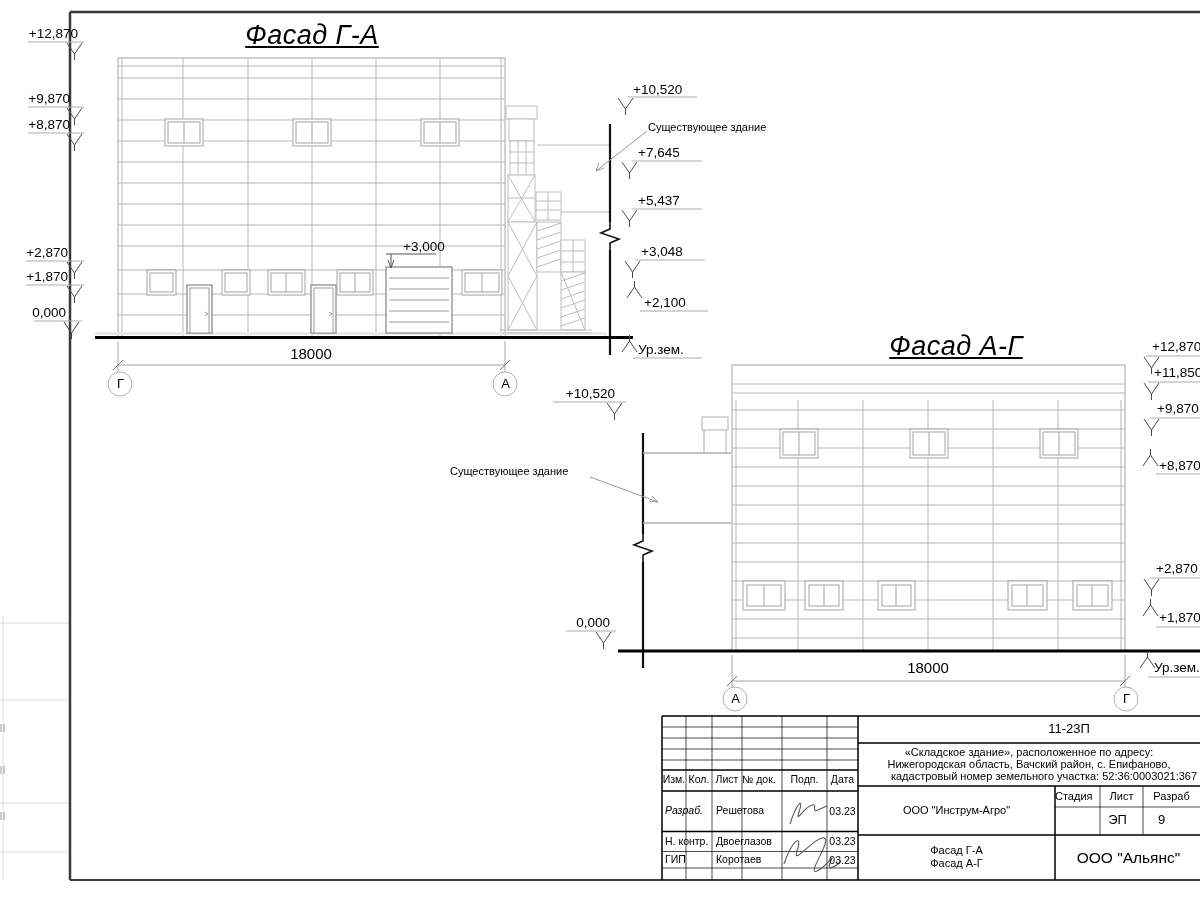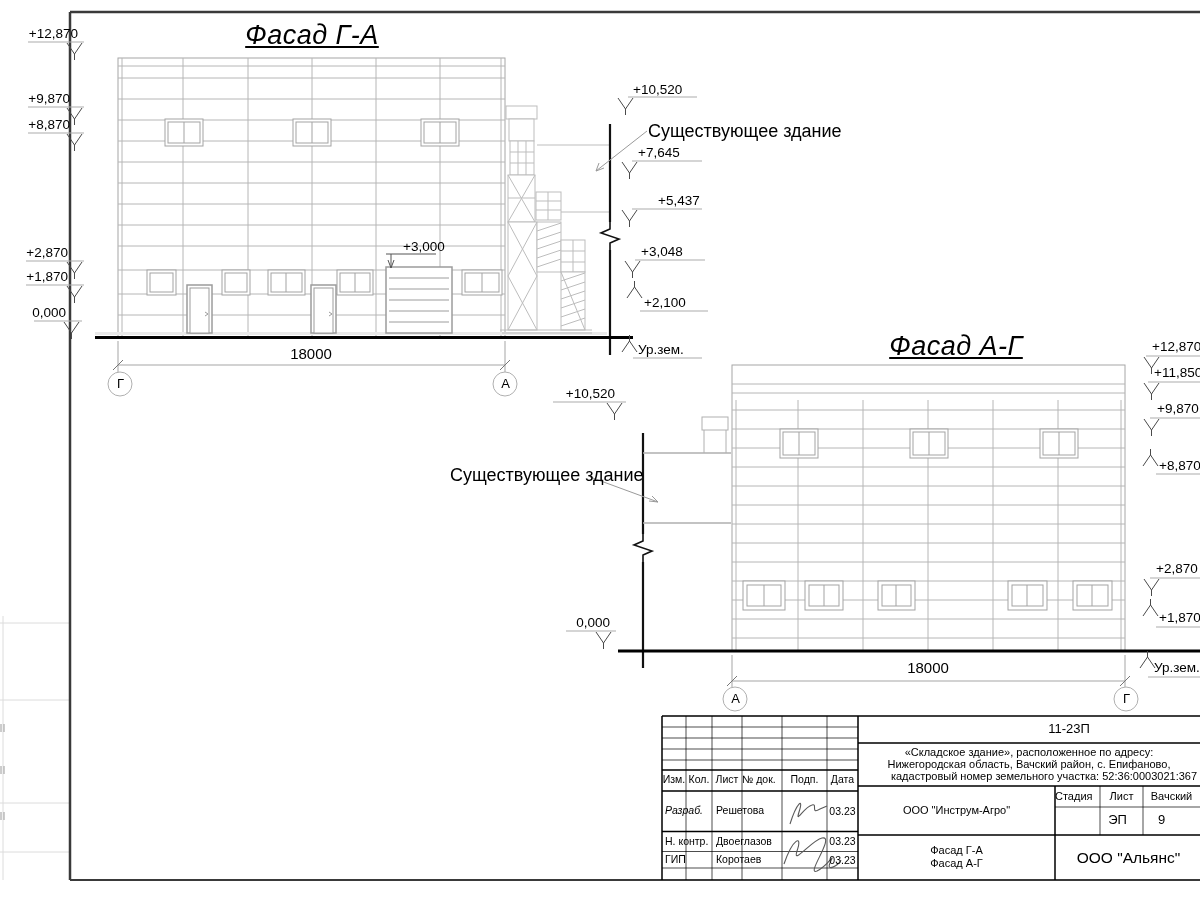--- a/index.html
+++ b/index.html
@@ -4,21 +4,21 @@
 <style>
   html,body{margin:0;padding:0;background:#fff;}
   .sheet{position:relative;width:1200px;height:900px;background:#fff;overflow:hidden;
          font-family:"Liberation Sans",sans-serif;color:#000;}
   svg{position:absolute;left:0;top:0;}
   .t{position:absolute;white-space:nowrap;color:#000;line-height:1.12;}
   .ftitle{font-size:27px;font-style:italic;text-decoration:underline;letter-spacing:.5px;}
   .mark{font-size:13.5px;}
   .dim{font-size:15px;text-align:center;}
   .axis{font-size:13px;text-align:center;}
-  .lbl{font-size:18px;}
+  .lbl{font-size:11px;}
   .r{text-align:right;}
   .c{text-align:center;}
   
   .tb{font-size:11px;}
   .tbs{font-size:10.5px;}
   .tbb{font-size:13px;padding-left:40px;}
   .tbo{font-size:15.5px;}
 </style>
 </head>
 <body>
@@ -294,21 +294,21 @@
 <div class="t mark r" style="left:18px;top:26px;width:60px;">+12,870</div>
 <div class="t mark r" style="left:18px;top:91px;width:52px;">+9,870</div>
 <div class="t mark r" style="left:18px;top:117px;width:52px;">+8,870</div>
 <div class="t mark r" style="left:16px;top:245px;width:52px;">+2,870</div>
 <div class="t mark r" style="left:16px;top:269px;width:52px;">+1,870</div>
 <div class="t mark r" style="left:26px;top:305px;width:40px;">0,000</div>
 
 <div class="t mark" style="left:633px;top:82px;">+10,520</div>
 <div class="t lbl" style="left:648px;top:121px;">Существующее здание</div>
 <div class="t mark" style="left:638px;top:145px;">+7,645</div>
-<div class="t mark" style="left:638px;top:193px;margin-left:20px;">+5,437</div>
+<div class="t mark" style="left:638px;top:193px;">+5,437</div>
 <div class="t mark" style="left:641px;top:244px;">+3,048</div>
 <div class="t mark" style="left:644px;top:295px;">+2,100</div>
 <div class="t mark" style="left:638px;top:342px;">Ур.зем.</div>
 
 <div class="t mark" style="left:389px;top:239px;margin-left:14px;">+3,000</div>
 <div class="t dim" style="left:261px;top:346px;width:100px;">18000</div>
 <div class="t axis" style="left:108px;top:377px;width:25px;">Г</div>
 <div class="t axis" style="left:493px;top:377px;width:25px;">А</div>
 
 <div class="t mark r" style="left:555px;top:386px;width:60px;">+10,520</div>
@@ -350,21 +350,21 @@
   <div class="t tbb c" style="left:858px;top:722px;width:342px;">11-23П</div>
 
   <div class="t tb c" style="left:860px;top:746px;width:338px;">«Складское здание», расположенное по адресу:</div>
   <div class="t tb c" style="left:860px;top:758px;width:338px;">Нижегородская область, Вачский район, с. Епифаново,</div>
   <div class="t tb c" style="left:860px;top:770px;width:338px;margin-left:15px;">кадастровый номер земельного участка: 52:36:0003021:367</div>
 
   <div class="t tb c" style="left:860px;top:804px;width:193px;">ООО "Инструм-Агро"</div>
 
   <div class="t tb c" style="left:1055px;top:790px;width:31px;">Стадия</div>
   <div class="t tb c" style="left:1100px;top:790px;width:43px;">Лист</div>
-  <div class="t tb c" style="left:1143px;top:790px;width:57px;">Вачский</div>
+  <div class="t tb c" style="left:1143px;top:790px;width:57px;">Разраб</div>
 
   <div class="t tbb c" style="left:1055px;top:813px;width:45px;">ЭП</div>
   <div class="t tbb c" style="left:1100px;top:813px;width:43px;">9</div>
   <div class="t tbb c" style="left:1143px;top:813px;width:71px;">19</div>
 
   <div class="t tb c" style="left:860px;top:844px;width:193px;">Фасад Г-А</div>
   <div class="t tb c" style="left:860px;top:857px;width:193px;">Фасад А-Г</div>
 
   <div class="t tbo c" style="left:1057px;top:849px;width:143px;">ООО "Альянс"</div>
 </div>

